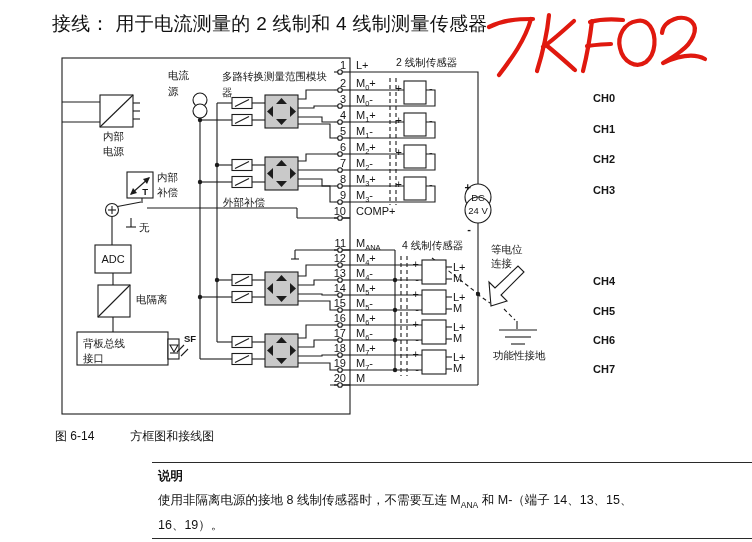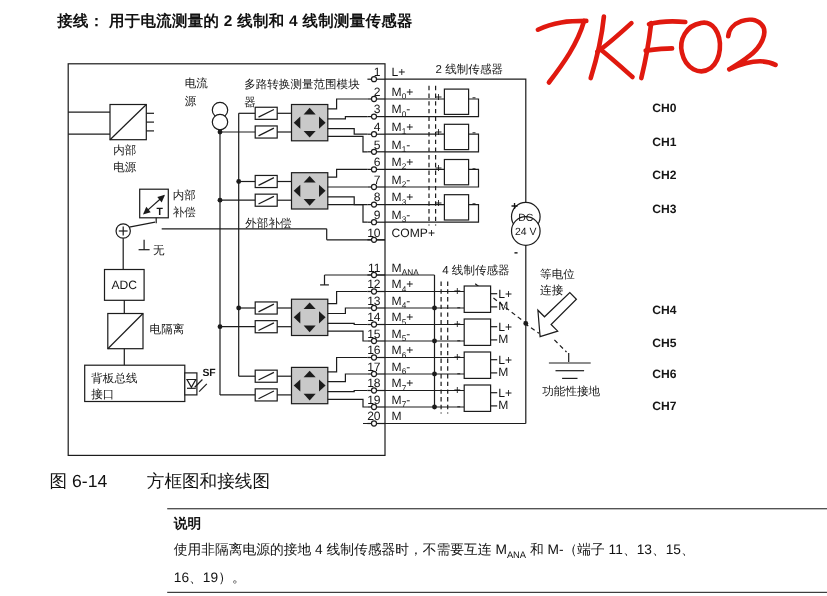--- a/index.html
+++ b/index.html
@@ -1,33 +1,33 @@
 <!DOCTYPE html>
 <html><head>
 <meta charset="utf-8">
 <style>
   html,body{margin:0;padding:0}
   body{width:752px;height:542px;position:relative;background:#fff;
        font-family:"Liberation Sans",sans-serif;color:#111;overflow:hidden}
-  .title{position:absolute;left:52px;top:11px;font-size:14px;font-weight:bold;letter-spacing:.3px}
+  .title{position:absolute;left:52px;top:11px;font-size:19px;font-weight:normal;letter-spacing:.3px}
   svg#diagram-svg{position:absolute;left:0;top:0}
   svg text{fill:#151515;font-family:"Liberation Sans",sans-serif}
   .cn{font-size:10.5px}
   .t{font-size:11px}
   .ch{font-size:11px;font-weight:bold}
   .sm{font-size:9.5px}
   .b{font-weight:bold}
   .w{fill:none;stroke:#1c1c1c;stroke-width:1.1}
   .dsh{fill:none;stroke:#1c1c1c;stroke-width:1.1;stroke-dasharray:4 3}
   .grey{fill:#c9c9c9;stroke:#1c1c1c;stroke-width:1.1}
   .wht{fill:#fff;stroke:#1c1c1c;stroke-width:1.1}
   .dot{fill:#1c1c1c;stroke:none}
   .tri{fill:#1c1c1c;stroke:none}
   .hand{fill:none;stroke:#e0190f;stroke-width:4.2;stroke-linecap:round;stroke-linejoin:round}
-  .caption{position:absolute;left:45px;top:428px;font-size:16px}
+  .caption{position:absolute;left:55px;top:428px;font-size:12px}
   .caption .cap-text{margin-left:36px}
   .note{position:absolute;left:152px;top:462px;width:597px;
         border-top:1.5px solid #2a2a2a;border-bottom:1.5px solid #2a2a2a;
         padding:5px 0 3px 6px;font-size:12.5px}
   .note-h{font-weight:bold;margin-bottom:5px}
   .note-body{line-height:20px}
   .note-body sub{font-size:8.5px}
 </style>
 </head>
 <body>
@@ -395,16 +395,16 @@
   </g>
 </svg>
 
 <div class="caption">
   <span>图 6-14</span><span class="cap-text">方框图和接线图</span>
 </div>
 
 <div class="note">
   <div class="note-h">说明</div>
   <div class="note-body">
-    <span>使用非隔离电源的接地 4 线制传感器时，不需要互连 M</span><sub>ANA</sub><span> 和 M-（端子 11、13、15、</span><br>
+    <span>使用非隔离电源的接地 8 线制传感器时，不需要互连 M</span><sub>ANA</sub><span> 和 M-（端子 14、13、15、</span><br>
     <span>16、19）。</span>
   </div>
 </div>
 
 </body></html>

